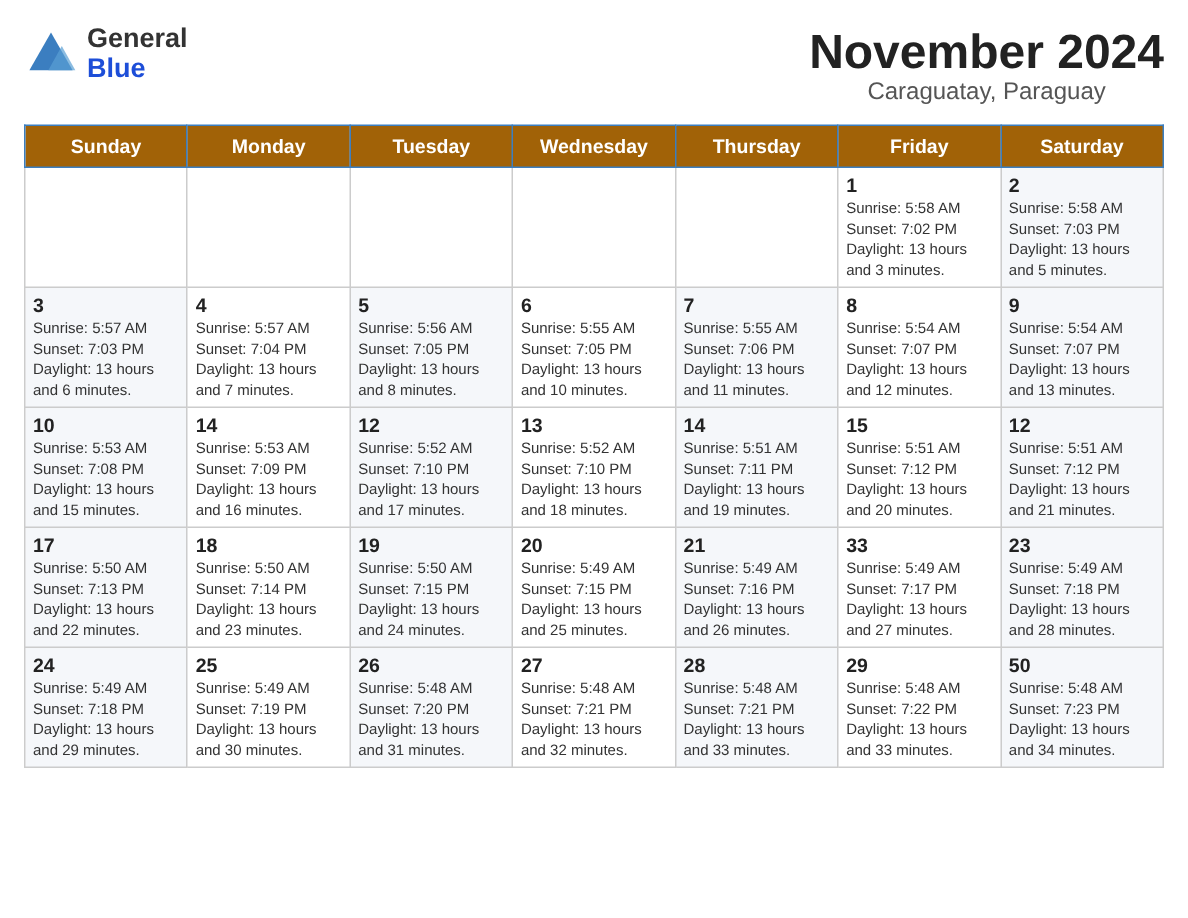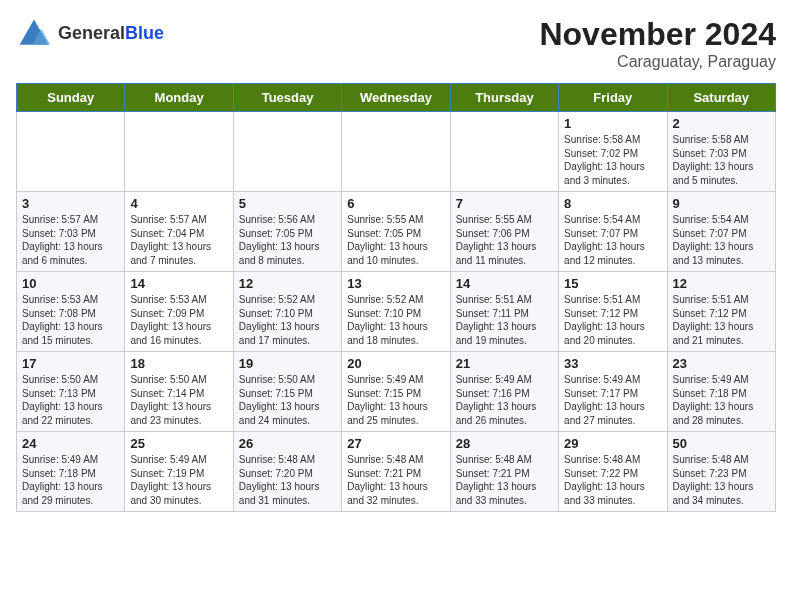--- a/index.html
+++ b/index.html
@@ -16,21 +16,21 @@
       align-items: flex-start;
       margin-bottom: 12px;
     }
     .logo {
       display: flex;
       align-items: center;
       gap: 6px;
     }
     .logo-text {
       display: flex;
-      flex-direction: row;
+      flex-direction: column;
       line-height: 1.1;
     }
     .logo-general {
       font-size: 18px;
       font-weight: bold;
       color: #333;
     }
     .logo-blue {
       font-size: 18px;
       font-weight: bold;
@@ -44,28 +44,29 @@
       text-align: right;
     }
     .month-title {
       font-size: 32px;
       font-weight: bold;
       color: #222;
     }
     .location {
       font-size: 16px;
       color: #555;
+      text-align: center;
     }
     table {
       width: 100%;
       border-collapse: collapse;
       table-layout: fixed;
     }
     th {
-      background-color: #4d7c0f;
+      background-color: #a16207;
       color: #fff;
       text-align: center;
       padding: 6px 4px;
       font-size: 13px;
       border: 1px solid #3b7ec0;
     }
     td {
       vertical-align: top;
       border: 1px solid #ccc;
       padding: 4px 5px;

